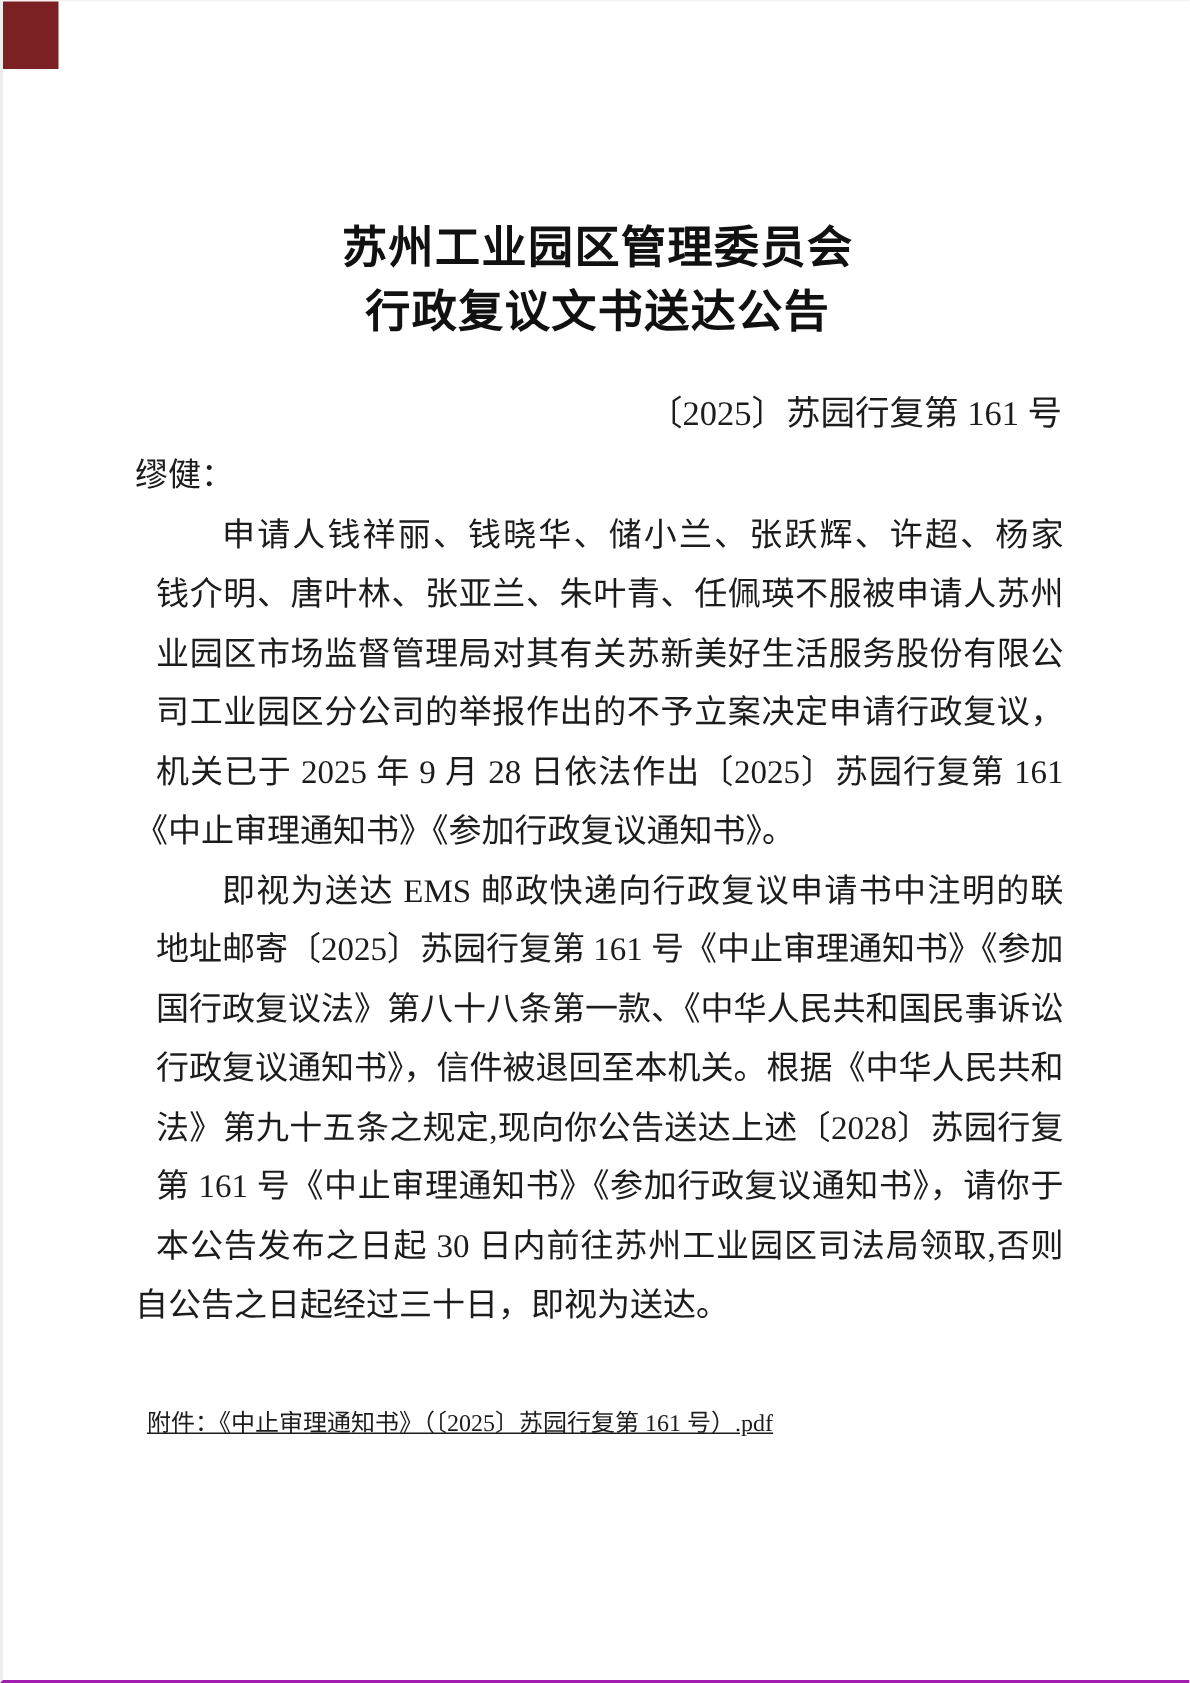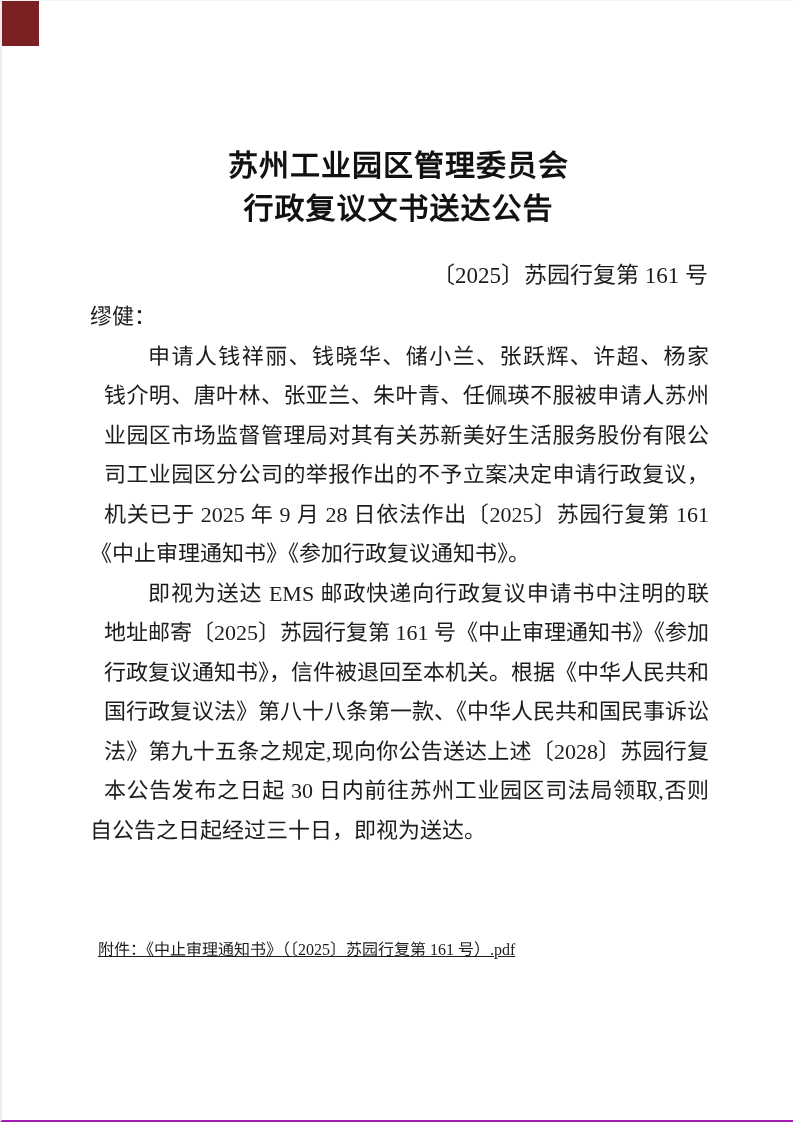--- a/index.html
+++ b/index.html
@@ -83,22 +83,23 @@
 
     <div class="line indent">申请人钱祥丽、钱晓华、储小兰、张跃辉、许超、杨家东、</div>
     <div class="line">钱介明、唐叶林、张亚兰、朱叶青、任佩瑛不服被申请人苏州工</div>
     <div class="line">业园区市场监督管理局对其有关苏新美好生活服务股份有限公</div>
     <div class="line">司工业园区分公司的举报作出的不予立案决定申请行政复议，本</div>
     <div class="line">机关已于 2025 年 9 月 28 日依法作出〔2025〕苏园行复第 161 号</div>
     <div class="line-last">《中止审理通知书》《参加行政复议通知书》。</div>
 
     <div class="line indent">即视为送达 EMS 邮政快递向行政复议申请书中注明的联系</div>
     <div class="line">地址邮寄〔2025〕苏园行复第 161 号《中止审理通知书》《参加</div>
+    <div class="line">国行政复议法》第八十八条第一款、《中华人民共和国民事诉讼</div>
     <div class="line">行政复议通知书》，信件被退回至本机关。根据《中华人民共和</div>
-    <div class="line">国行政复议法》第八十八条第一款、《中华人民共和国民事诉讼</div>
     <div class="line">法》第九十五条之规定,现向你公告送达上述〔2028〕苏园行复</div>
+    <div class="line">第 161 号《中止审理通知书》《参加行政复议通知书》，请你于</div>
     <div class="line">本公告发布之日起 30 日内前往苏州工业园区司法局领取,否则</div>
     <div class="line-last">自公告之日起经过三十日，即视为送达。</div>
   </div>
 
   <div class="attachment">附件：《中止审理通知书》（〔2025〕苏园行复第 161 号）.pdf</div>
 
 </div>
 
 </body></html>

